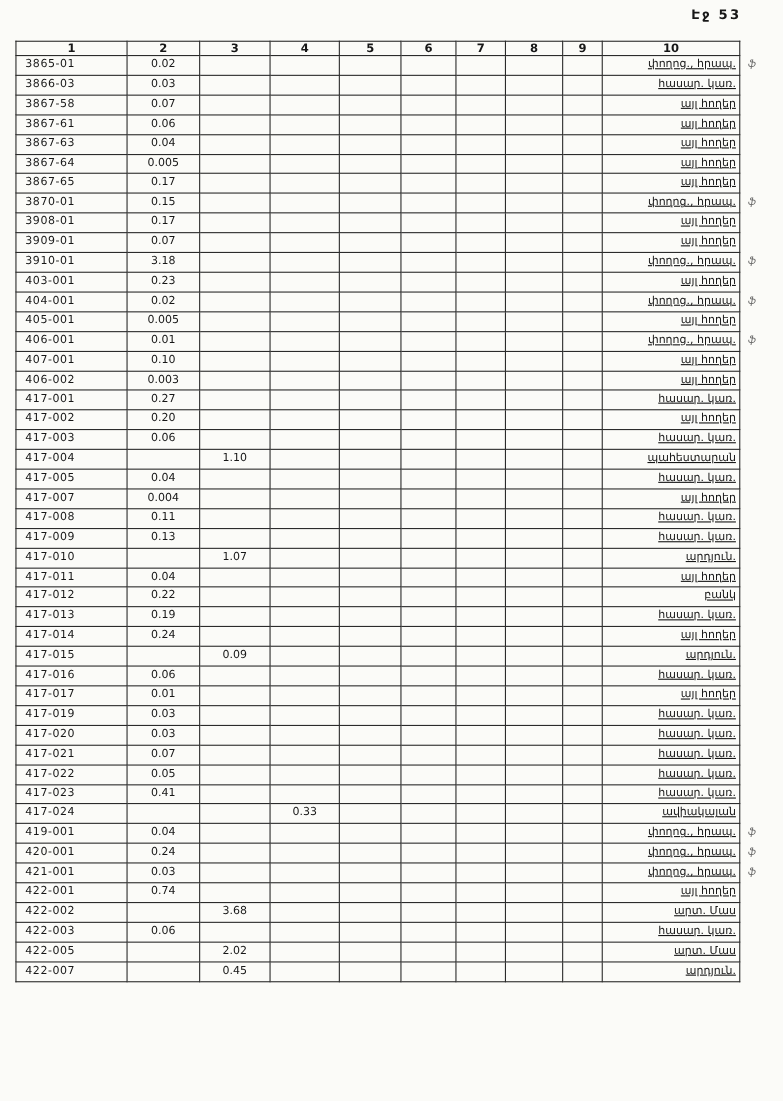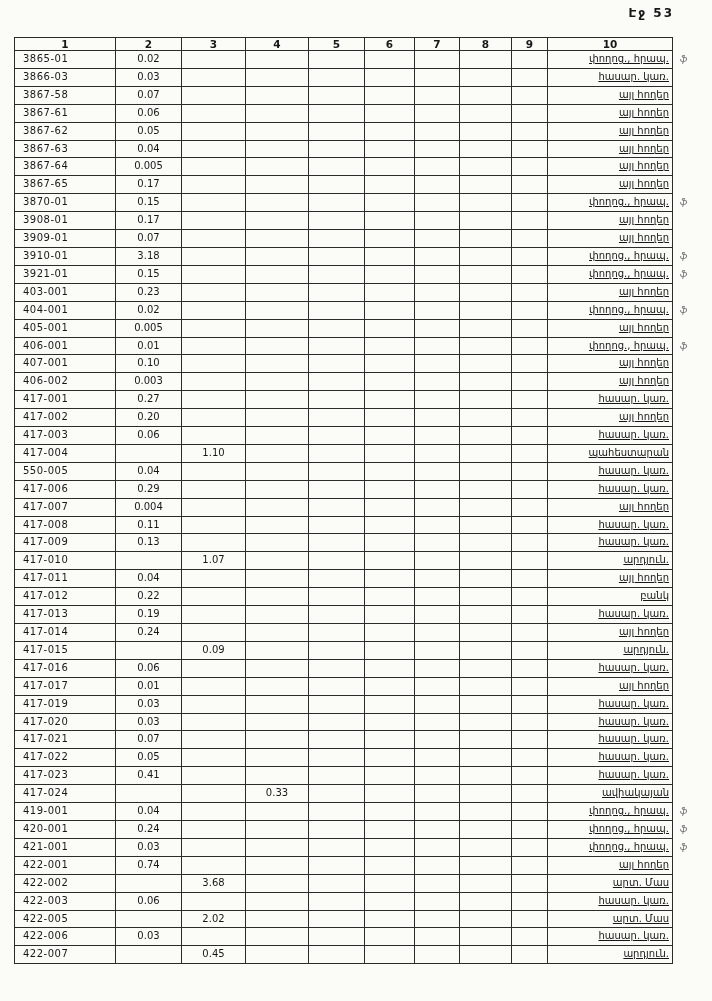--- a/index.html
+++ b/index.html
@@ -140,33 +140,20 @@
         <td class="c4"></td>
         <td class="c5"></td>
         <td class="c6"></td>
         <td class="c7"></td>
         <td class="c8"></td>
         <td class="c9"></td>
         <td class="c10">այլ հողեր</td>
         <td class="note-cell"></td>
       </tr>
       <tr>
-        <td class="c1">3867-62</td>
-        <td class="c2">0.05</td>
-        <td class="c3"></td>
-        <td class="c4"></td>
-        <td class="c5"></td>
-        <td class="c6"></td>
-        <td class="c7"></td>
-        <td class="c8"></td>
-        <td class="c9"></td>
-        <td class="c10">այլ հողեր</td>
-        <td class="note-cell"></td>
-      </tr>
-      <tr>
         <td class="c1">3867-63</td>
         <td class="c2">0.04</td>
         <td class="c3"></td>
         <td class="c4"></td>
         <td class="c5"></td>
         <td class="c6"></td>
         <td class="c7"></td>
         <td class="c8"></td>
         <td class="c9"></td>
         <td class="c10">այլ հողեր</td>
@@ -233,33 +220,20 @@
         <td class="c6"></td>
         <td class="c7"></td>
         <td class="c8"></td>
         <td class="c9"></td>
         <td class="c10">այլ հողեր</td>
         <td class="note-cell"></td>
       </tr>
       <tr>
         <td class="c1">3910-01</td>
         <td class="c2">3.18</td>
-        <td class="c3"></td>
-        <td class="c4"></td>
-        <td class="c5"></td>
-        <td class="c6"></td>
-        <td class="c7"></td>
-        <td class="c8"></td>
-        <td class="c9"></td>
-        <td class="c10">փողոց., հրապ.</td>
-        <td class="note-cell">ֆ</td>
-      </tr>
-      <tr>
-        <td class="c1">3921-01</td>
-        <td class="c2">0.15</td>
         <td class="c3"></td>
         <td class="c4"></td>
         <td class="c5"></td>
         <td class="c6"></td>
         <td class="c7"></td>
         <td class="c8"></td>
         <td class="c9"></td>
         <td class="c10">փողոց., հրապ.</td>
         <td class="note-cell">ֆ</td>
       </tr>
@@ -387,35 +361,22 @@
         <td class="c4"></td>
         <td class="c5"></td>
         <td class="c6"></td>
         <td class="c7"></td>
         <td class="c8"></td>
         <td class="c9"></td>
         <td class="c10">պահեստարան</td>
         <td class="note-cell"></td>
       </tr>
       <tr>
-        <td class="c1">550-005</td>
+        <td class="c1">417-005</td>
         <td class="c2">0.04</td>
-        <td class="c3"></td>
-        <td class="c4"></td>
-        <td class="c5"></td>
-        <td class="c6"></td>
-        <td class="c7"></td>
-        <td class="c8"></td>
-        <td class="c9"></td>
-        <td class="c10">հասար. կառ.</td>
-        <td class="note-cell"></td>
-      </tr>
-      <tr>
-        <td class="c1">417-006</td>
-        <td class="c2">0.29</td>
         <td class="c3"></td>
         <td class="c4"></td>
         <td class="c5"></td>
         <td class="c6"></td>
         <td class="c7"></td>
         <td class="c8"></td>
         <td class="c9"></td>
         <td class="c10">հասար. կառ.</td>
         <td class="note-cell"></td>
       </tr>
@@ -722,33 +683,20 @@
         <td class="c1">422-005</td>
         <td class="c2"></td>
         <td class="c3">2.02</td>
         <td class="c4"></td>
         <td class="c5"></td>
         <td class="c6"></td>
         <td class="c7"></td>
         <td class="c8"></td>
         <td class="c9"></td>
         <td class="c10">արտ. Մաս</td>
-        <td class="note-cell"></td>
-      </tr>
-      <tr>
-        <td class="c1">422-006</td>
-        <td class="c2">0.03</td>
-        <td class="c3"></td>
-        <td class="c4"></td>
-        <td class="c5"></td>
-        <td class="c6"></td>
-        <td class="c7"></td>
-        <td class="c8"></td>
-        <td class="c9"></td>
-        <td class="c10">հասար. կառ.</td>
         <td class="note-cell"></td>
       </tr>
       <tr>
         <td class="c1">422-007</td>
         <td class="c2"></td>
         <td class="c3">0.45</td>
         <td class="c4"></td>
         <td class="c5"></td>
         <td class="c6"></td>
         <td class="c7"></td>

